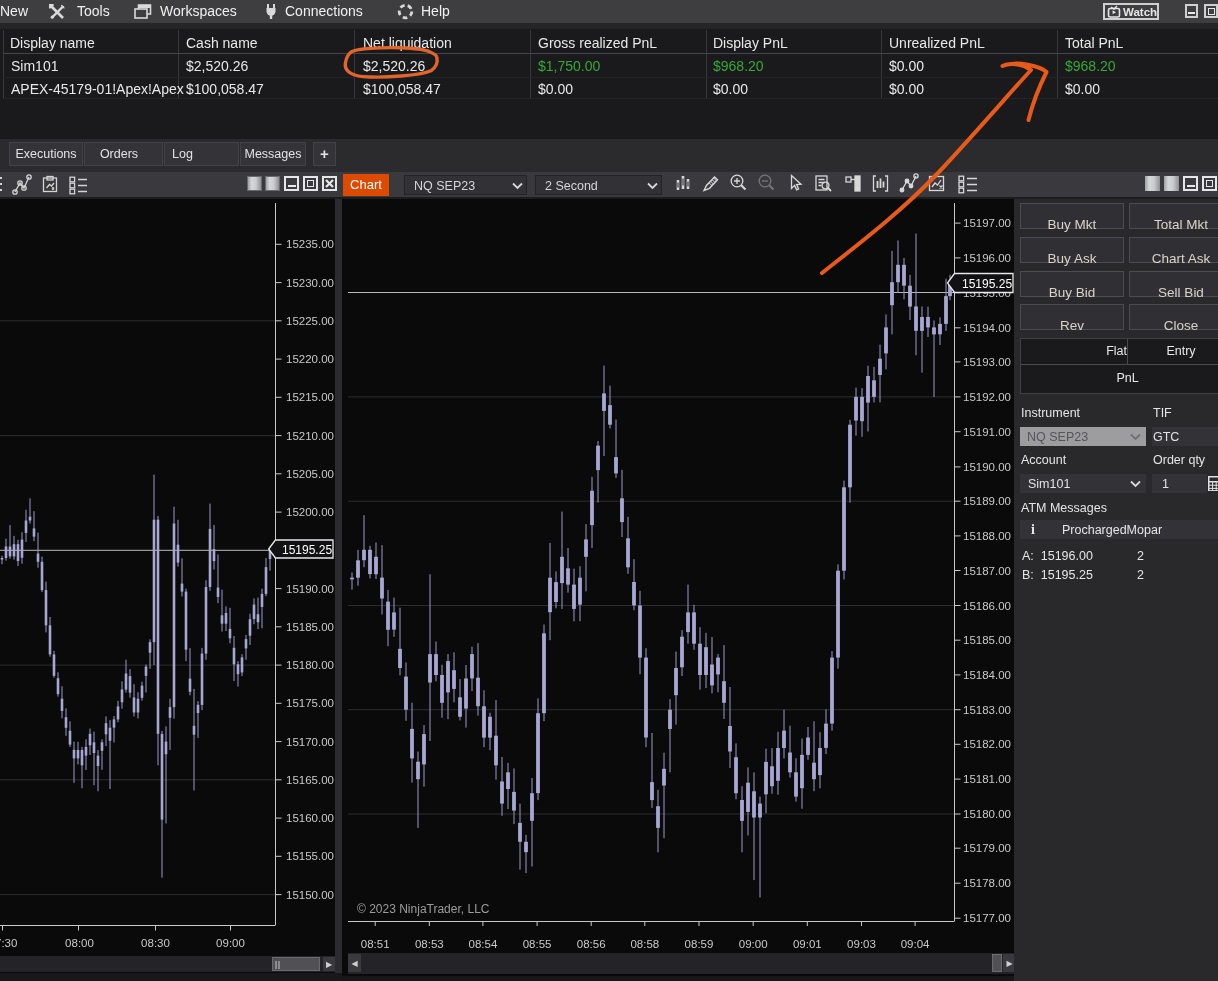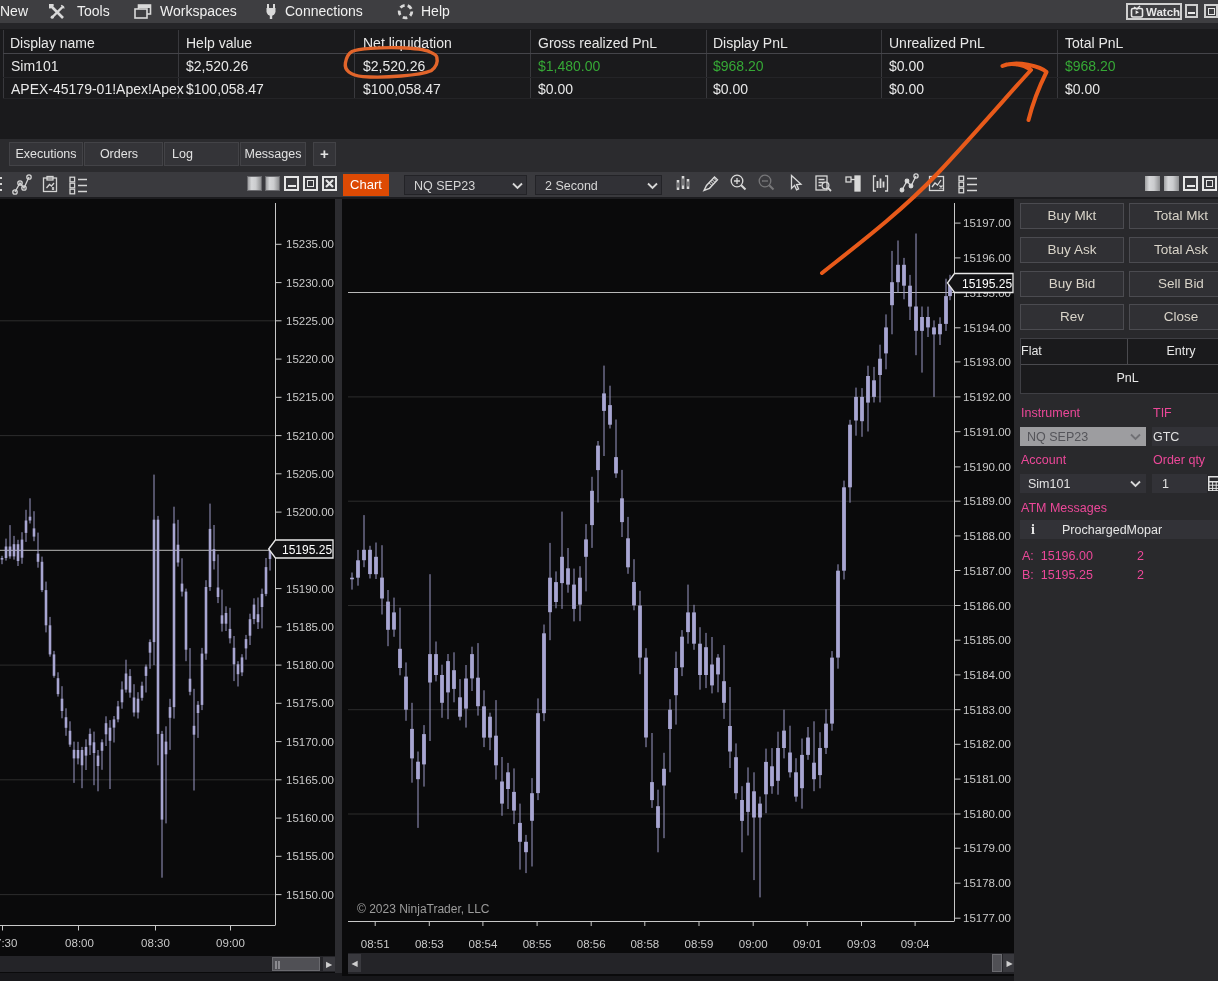--- a/index.html
+++ b/index.html
@@ -16,22 +16,22 @@
 .tab span{display:inline-block;margin-top:4px}
 #toolbar{left:0;top:172px;width:1218px;height:25px;background:#3a3a3e}
 .wbtn{position:absolute;top:4px;width:15px;height:15px;border:2px solid #e6e6e6;background:#3a3a3e;color:#fff}
 .wfill{position:absolute;top:4px;width:15px;height:15px;background:linear-gradient(90deg,#9fa0a2,#d6d7d9 28%,#cbccce 60%,#8f9092);border:1px solid #6a6a6e}
 .dd{position:absolute;top:3px;height:20px;background:#313136;border:1px solid #232327;color:#d6d6d6;font-size:12.5px}
 #leftwin{left:0;top:199px;width:335px;height:782px;background:#0a0a0b}
 #vborder{left:335px;top:199px;width:7px;height:782px;background:#2c2c30}
 #mainwin{left:342px;top:199px;width:672px;height:782px;background:#0a0a0b}
 #panel{left:1014px;top:199px;width:204px;height:782px;background:#29292c}
 .pbtn{position:absolute;height:26px;background:#303034;border:1px solid #4b4b50;color:#d9d4c9;font-size:13.5px;text-align:center}
-.pbtn span{display:inline-block;margin-top:4px}
-.plabel{position:absolute;color:#ec4899;font-size:12.5px;white-space:nowrap}
+.pbtn span{display:inline-block;margin-top:13px}
+.plabel{position:absolute;color:#e5e5e5;font-size:12.5px;white-space:nowrap}
 .pfield{position:absolute;height:19px;background:#323237;color:#e2e2e2;font-size:12.5px}
 .sb{position:absolute;background:#242428}
 .sbthumb{position:absolute;background:#505055;border:1px solid #6a6a6f}
 .sbbtn{position:absolute;background:#39393e;color:#cfcfcf;font-size:8px;text-align:center}
 text{font-family:"Liberation Sans",sans-serif}
 </style></head>
 <body>
 
 <div class="abs" id="menubar">
  <div class="mi" style="left:0px">New</div>
@@ -52,21 +52,21 @@
  <svg class="abs" style="left:264px;top:3px" width="14" height="17" viewBox="0 0 14 17">
       <path d="M4 1v4M10 1v4" stroke="#d9d9d9" stroke-width="2"></path>
       <path d="M2.5 5h9v3.2a4.5 4.5 0 0 1-9 0z" fill="#d9d9d9"></path>
       <path d="M7 12v4" stroke="#d9d9d9" stroke-width="2.4"></path>
     </svg>
  <div class="mi" style="left:285px">Connections</div>
  <svg class="abs" style="left:397px;top:3px" width="17" height="17" viewBox="0 0 17 17">
       <circle cx="8.5" cy="8.5" r="6.3" fill="none" stroke="#d9d9d9" stroke-width="2.8" stroke-dasharray="4.6 3.2"></circle>
     </svg>
  <div class="mi" style="left:421px">Help</div>
- <div class="abs" style="left:1126px;top:3px;width:56px;height:17px;border:2px solid #cfcfcf;color:#e6e6e6;font-size:11.5px;font-weight:700">
+ <div class="abs" style="left:1103px;top:3px;width:56px;height:17px;border:2px solid #cfcfcf;color:#e6e6e6;font-size:11.5px;font-weight:700">
    <svg class="abs" style="left:2px;top:0px" width="14" height="13" viewBox="0 0 14 13">
         <path d="M4 2 L7 4 L10 1" stroke="#e6e6e6" stroke-width="1.4" fill="none"></path>
         <rect x="1.5" y="3.5" width="11" height="8.5" rx="1.5" fill="none" stroke="#e6e6e6" stroke-width="1.6"></rect>
         <path d="M5.6 5.3l3.4 2-3.4 2z" fill="#e6e6e6"></path>
       </svg>
    <span class="abs" style="left:18px;top:0.5px">Watch</span>
  </div>
  <div class="abs" style="left:1185px;top:4px;width:13px;height:14px;border:2px solid #cfcfcf">
       <div class="abs" style="left:1px;top:6px;width:7px;height:2.4px;background:#e8e8e8"></div>
     </div>
@@ -81,30 +81,30 @@
  <div class="colsep" style="left:178px"></div>
  <div class="colsep" style="left:354px"></div>
  <div class="colsep" style="left:530px"></div>
  <div class="colsep" style="left:706px"></div>
  <div class="colsep" style="left:881px"></div>
  <div class="colsep" style="left:1057px"></div>
  <div class="hdrline"></div>
  <div class="abs" style="left:3px;top:47.5px;width:1215px;height:1px;background:#242427"></div>
  <div class="abs" style="left:3px;top:69px;width:1215px;height:1px;background:#242427"></div>
  <div class="ct" style="left:10px;top:6px">Display name</div>
- <div class="ct" style="left:186px;top:6px">Help value</div>
+ <div class="ct" style="left:186px;top:6px">Cash name</div>
  <div class="ct" style="left:363px;top:6px">Net liquidation</div>
  <div class="ct" style="left:538px;top:6px">Gross realized PnL</div>
  <div class="ct" style="left:713px;top:6px">Display PnL</div>
  <div class="ct" style="left:889px;top:6px">Unrealized PnL</div>
  <div class="ct" style="left:1065px;top:6px">Total PnL</div>
  <div class="ct" style="left:11px;top:29px">Sim101</div>
  <div class="ct" style="left:186px;top:29px">$2,520.26</div>
  <div class="ct" style="left:363px;top:29px">$2,520.26</div>
- <div class="ct green" style="left:538px;top:29px">$1,480.00</div>
+ <div class="ct green" style="left:538px;top:29px">$1,750.00</div>
  <div class="ct green" style="left:713px;top:29px">$968.20</div>
  <div class="ct" style="left:889px;top:29px">$0.00</div>
  <div class="ct green" style="left:1065px;top:29px">$968.20</div>
  <div class="ct" style="left:11px;top:52px">APEX-45179-01!Apex!Apex</div>
  <div class="ct" style="left:186px;top:52px">$100,058.47</div>
  <div class="ct" style="left:363px;top:52px">$100,058.47</div>
  <div class="ct" style="left:538px;top:52px">$0.00</div>
  <div class="ct" style="left:713px;top:52px">$0.00</div>
  <div class="ct" style="left:889px;top:52px">$0.00</div>
  <div class="ct" style="left:1065px;top:52px">$0.00</div>
@@ -510,29 +510,29 @@
 <div class="sb" style="left:6px;top:754px;width:667px;height:21px"></div>
 <div class="sbbtn" style="left:6px;top:755px;width:13px;height:18px"><span style="display:inline-block;margin-top:5px">◀</span></div>
 <div class="sbthumb" style="left:650px;top:755px;width:10px;height:18px"></div>
 <div class="sbbtn" style="left:661px;top:755px;width:13px;height:18px"><span style="display:inline-block;margin-top:5px">▶</span></div>
 </div>
 
 <div class="abs" id="panel">
  <div class="pbtn" style="left:6px;top:4px;width:104px"><span>Buy Mkt</span></div>
  <div class="pbtn" style="left:115px;top:4px;width:104px"><span>Total Mkt</span></div>
  <div class="pbtn" style="left:6px;top:38px;width:104px"><span>Buy Ask</span></div>
- <div class="pbtn" style="left:115px;top:38px;width:104px"><span>Total Ask</span></div>
+ <div class="pbtn" style="left:115px;top:38px;width:104px"><span>Chart Ask</span></div>
  <div class="pbtn" style="left:6px;top:72px;width:104px"><span>Buy Bid</span></div>
  <div class="pbtn" style="left:115px;top:72px;width:104px"><span>Sell Bid</span></div>
  <div class="pbtn" style="left:6px;top:105px;width:104px"><span>Rev</span></div>
  <div class="pbtn" style="left:115px;top:105px;width:104px"><span>Close</span></div>
  <div class="abs" style="left:6px;top:139px;width:213px;height:56px;border:1px solid #3f3f44;background:#1a1a1c;color:#e8e8e8;font-size:12.5px">
    <div class="abs" style="left:106px;top:0;width:1px;height:25px;background:#4a4a4e"></div>
    <div class="abs" style="left:0;top:25px;width:213px;height:1px;background:#4a4a4e"></div>
-   <div class="abs" style="left:0;top:5px;width:106px;text-align:left">Flat</div>
+   <div class="abs" style="left:0;top:5px;width:106px;text-align:right">Flat</div>
    <div class="abs" style="left:107px;top:5px;width:106px;text-align:center">Entry</div>
    <div class="abs" style="left:0;top:32px;width:213px;text-align:center">PnL</div>
  </div>
  <div class="plabel" style="left:7px;top:207px">Instrument</div>
  <div class="plabel" style="left:139px;top:207px">TIF</div>
  <div class="pfield" style="left:6px;top:228px;width:126px;background:#9d9da0;color:#55555a">
       <span class="abs" style="left:7px;top:2.5px">NQ SEP23</span>
       <svg class="abs" style="left:110px;top:6px" width="11" height="8">
         <path d="M1 1.5l4.5 4.5L10 1.5" stroke="#707074" stroke-width="1.8" fill="none"></path>
       </svg>

